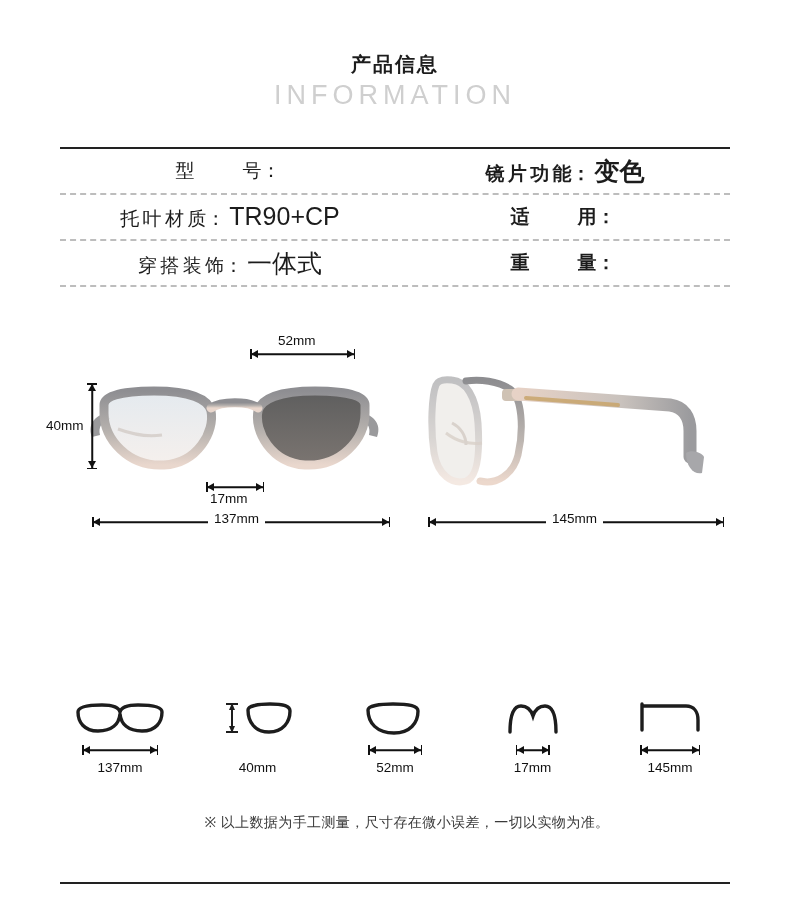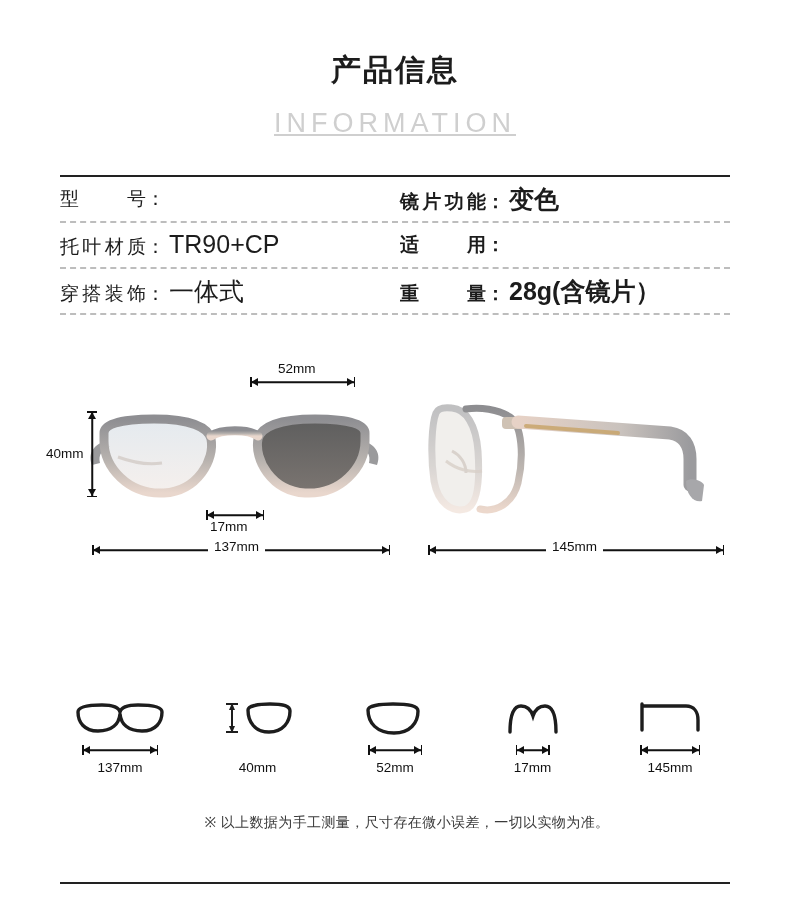--- a/index.html
+++ b/index.html
@@ -15,33 +15,32 @@
     overflow: hidden;
     position: relative;
   }
 
   
   .header {
     text-align: center;
     padding-top: 52px;
   }
   .header .title-cn {
-    font-size: 30px;
+    font-size: 20px;
     font-weight: bold;
     letter-spacing: 2px;
     color: #1c1c1c;
     line-height: 1.2;
   }
   .header .title-en {
     font-size: 27px;
     letter-spacing: 5px;
     color: #cfcfcf;
-    margin-top: 20px;
+    margin-top: 4px;
     font-weight: 400;
-    text-decoration: underline;
   }
 
   
   .spec {
     margin: 36px 60px 0 60px;
     width: 670px;
   }
   .rule {
     height: 2px;
     background: #222;
@@ -56,20 +55,21 @@
     display: flex;
     align-items: center;
     height: 44px;
   }
   .spec-cell {
     display: flex;
     align-items: baseline;
     font-size: 19px;
     color: #1c1c1c;
     white-space: nowrap;
+    justify-content: center;
   }
   .spec-cell.left { width: 340px; }
   .spec-cell.right { flex: 1; font-weight: bold; }
   .spec-label {
     display: inline-block;
     text-align: justify;
     text-align-last: justify;
     width: 86px;
   }
   .spec-colon { margin-right: 4px; }
@@ -264,21 +264,20 @@
 
   <div class="spec-row">
     <div class="spec-cell left">
       <span class="spec-label">穿搭装饰</span>
       <span class="spec-colon">：</span>
       <span class="spec-value">一体式</span>
     </div>
     <div class="spec-cell right">
       <span class="spec-label">重量</span>
       <span class="spec-colon">：</span>
-      <span class="spec-value">28g(含镜片）</span>
     </div>
   </div>
   <div class="dash"></div>
 </div>
 
 <div class="diagram">
 
   <div class="front-group">
 
     <div class="harrow" style="left:172px; top:10px; width:105px;">

